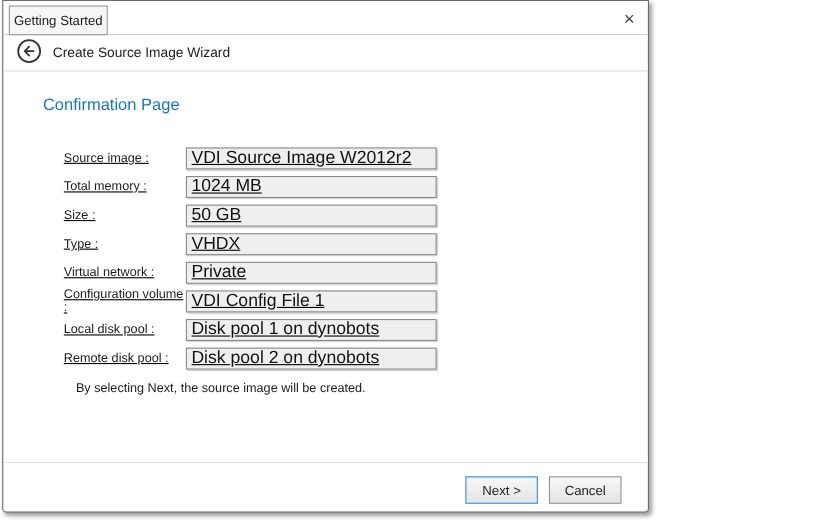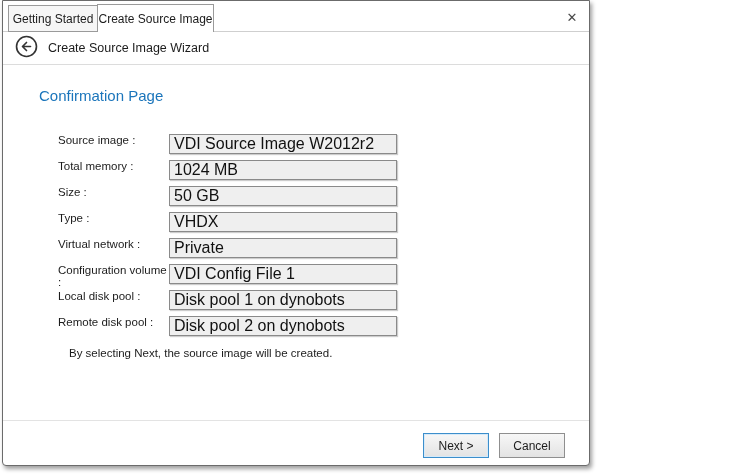--- a/index.html
+++ b/index.html
@@ -36,21 +36,21 @@
 
   
   .back-btn { position:absolute; left:12px; top:34px; width:23px; height:23px; cursor:pointer; }
   .wizard-title { position:absolute; left:45px; top:40px; font-size:12.5px; color:#1c1c1c; }
   .header-divider { position:absolute; top:63px; left:0; right:0; height:1px; background:#dcdcdc; }
 
   
   .page-title { position:absolute; left:36px; top:86px; font-size:15px; color:#1b75bb; }
 
   .form { position:absolute; left:55px; top:133px; }
-  .form-row { display:flex; height:20px; margin-bottom:6px; }
+  .form-row { display:flex; align-items:center; height:20px; margin-bottom:6px;text-decoration:underline; }
   .form-row .lbl { width:111px; font-size:11.5px; color:#1c1c1c; }
   .form-row input {
     width:228px; height:20px; background:#efefef;
     border:1px solid #8a8a8a; box-shadow:1px 1px 1px #cdcdcd;
     font-family:"Liberation Sans", sans-serif; font-size:16px; color:#111;
     padding:0 4px;
   }
   .note { position:absolute; left:66px; top:346px; font-size:11.5px; color:#1c1c1c; }
 
   
@@ -69,23 +69,20 @@
 </style>
 </head>
 <body>
 
 <div class="stage">
   <div class="window">
 
     <div class="tabline"></div>
     <div class="tab tab-inactive">
       <span>Getting Started</span>
-    </div>
-    <div class="tab tab-active">
-      <span>Create Source Image</span>
     </div>
     <div class="close-btn">✕</div>
 
     <div class="back-btn">
       <svg width="23" height="23" viewBox="0 0 24 24">
         <circle cx="12" cy="12" r="10.4" fill="none" stroke="#333333" stroke-width="1.7"></circle>
         <path d="M16.2 12 H8.6 M12 7.8 L7.8 12 L12 16.2" fill="none" stroke="#333333" stroke-width="1.7" stroke-linecap="round" stroke-linejoin="round"></path>
       </svg>
     </div>
     <div class="wizard-title">Create Source Image Wizard</div>

